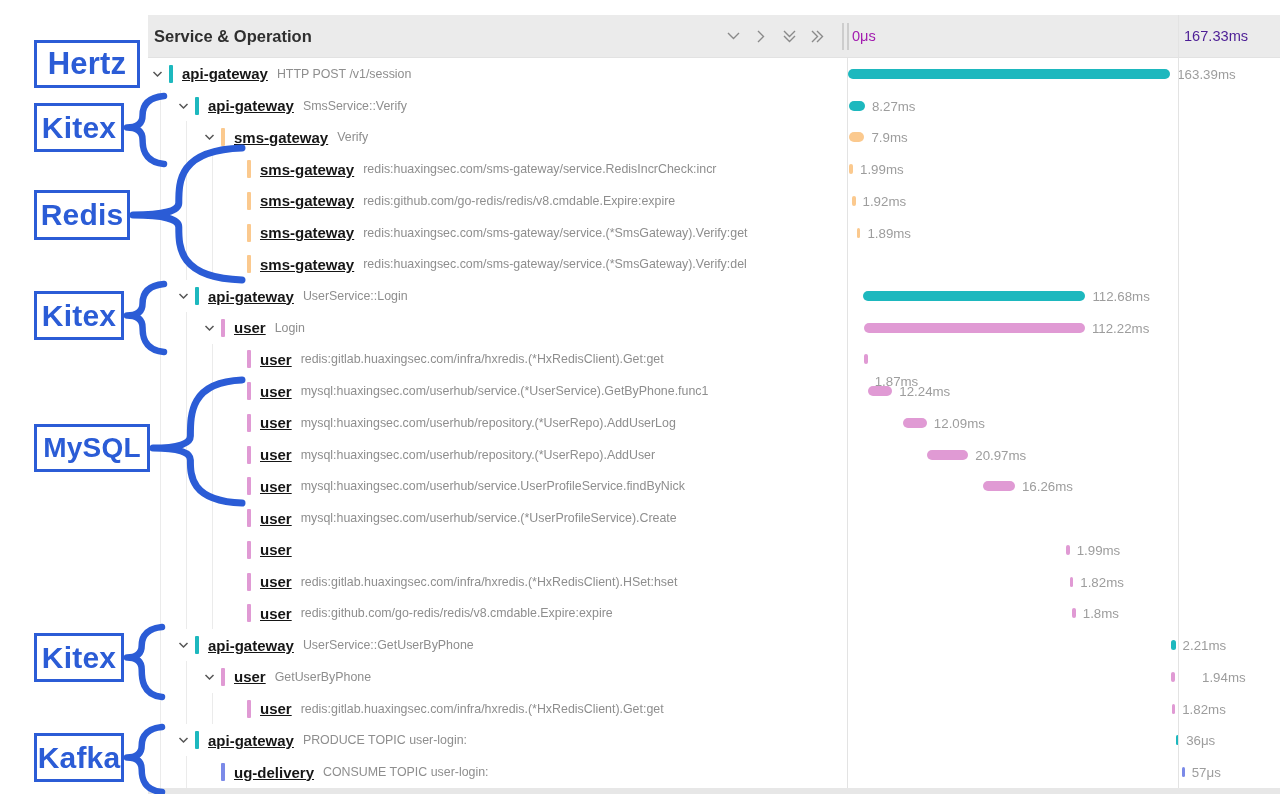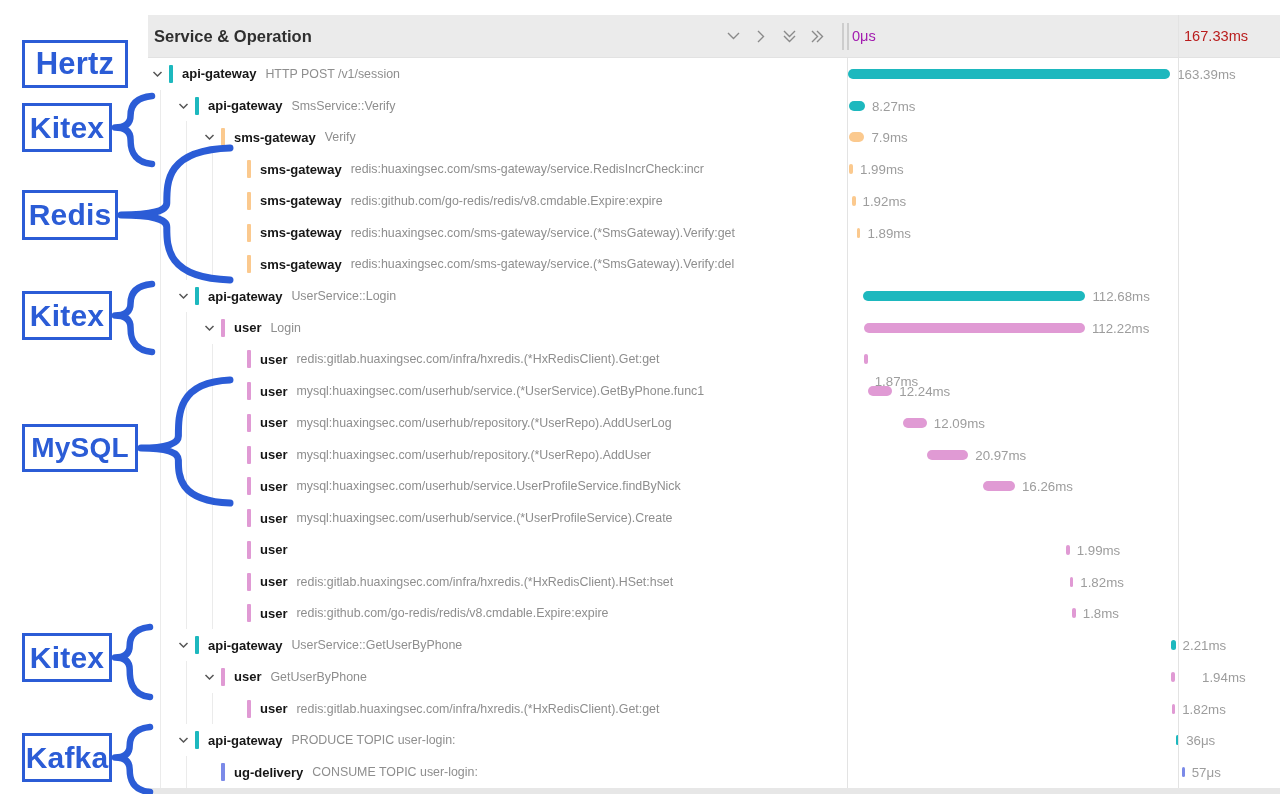--- a/index.html
+++ b/index.html
@@ -7,42 +7,42 @@
   .stage{position:relative;width:1280px;height:794px;background:#fff;}
 
   
   .panel{position:absolute;left:148px;top:15px;width:1132px;height:779px;background:#fff;}
   .panel-header{position:absolute;left:0;top:0;width:1132px;height:43px;background:#ebebeb;border-bottom:1px solid #e2e2e2;box-sizing:border-box;}
   .hdr-title{position:absolute;left:6px;top:0;line-height:42px;font-size:16.5px;font-weight:700;color:#2f2f2f;}
   .hdr-icons{position:absolute;left:578px;top:0;height:43px;display:flex;align-items:center;gap:13px;}
   .hdr-icons .icon-btn{width:15px;height:15px;display:flex;align-items:center;justify-content:center;cursor:pointer;}
   .hdr-grip{position:absolute;top:8px;height:27px;width:1.5px;background:#cdcdcd;}
   .hdr-tl-start{position:absolute;left:704px;top:0;line-height:42px;font-size:14.6px;color:#a21caf;}
-  .hdr-tl-end{position:absolute;left:1036px;top:0;line-height:42px;font-size:14.6px;color:#b91c1c;}
+  .hdr-tl-end{position:absolute;left:1036px;top:0;line-height:42px;font-size:14.6px;color:#4c1d95;}
 
   .rows{position:absolute;left:0;top:43px;width:1132px;height:730px;}
   .row{position:relative;width:1132px;height:31.74px;}
   .name-col{position:absolute;left:0;top:0;width:699px;height:100%;display:flex;align-items:center;box-sizing:border-box;overflow:hidden;}
   .guide{position:absolute;top:0;bottom:0;width:1px;background:#ebebeb;}
   .twisty{width:17px;height:12px;display:flex;align-items:center;justify-content:flex-start;flex:none;cursor:pointer;}
   .twisty-spacer{width:17px;flex:none;}
   .svc-bar{width:4px;height:18px;border-radius:1px;flex:none;margin-right:9px;}
-  .svc-name{font-size:13px;font-weight:700;color:#161616;white-space:nowrap;flex:none;}
+  .svc-name{font-size:15px;font-weight:700;color:#161616;white-space:nowrap;flex:none;text-decoration:underline;}
   .op-name{font-size:12.4px;color:#8e8e8e;white-space:nowrap;margin-left:9px;flex:none;}
   .bar-col{position:absolute;left:699px;top:0;width:433px;height:100%;}
   .span-bar{position:absolute;top:50%;transform:translateY(-50%);height:10px;border-radius:5px;cursor:pointer;}
   .dur-label{position:absolute;top:50%;transform:translateY(-50%);font-size:13.3px;color:#9d9d9d;white-space:nowrap;}
 
   .gridline{position:absolute;width:1px;background:#e3e3e3;}
   .grid-mid{left:699px;top:43px;height:730px;}
   .grid-end{left:1030px;top:0;height:773px;}
   .bottom-strip{position:absolute;left:0;bottom:0;width:1132px;height:6px;background:#e7e7e7;}
 
   
-  .ann-layer{position:absolute;left:0;top:0;width:1086px;height:794px;pointer-events:none;z-index:5;}
+  .ann-layer{position:absolute;left:12px;top:0;width:1086px;height:794px;pointer-events:none;z-index:5;}
   .ann-box{position:absolute;background:#fff;border:3px solid #2b5cd6;color:#2b5cd6;display:flex;align-items:center;justify-content:center;box-sizing:border-box;font-weight:600;letter-spacing:0.2px;}
   .brace-svg{position:absolute;left:0;top:0;width:1280px;height:794px;}
 </style>
 </head>
 <body>
 
 <div class="stage">
 
   <div class="panel">
     <div class="panel-header">

